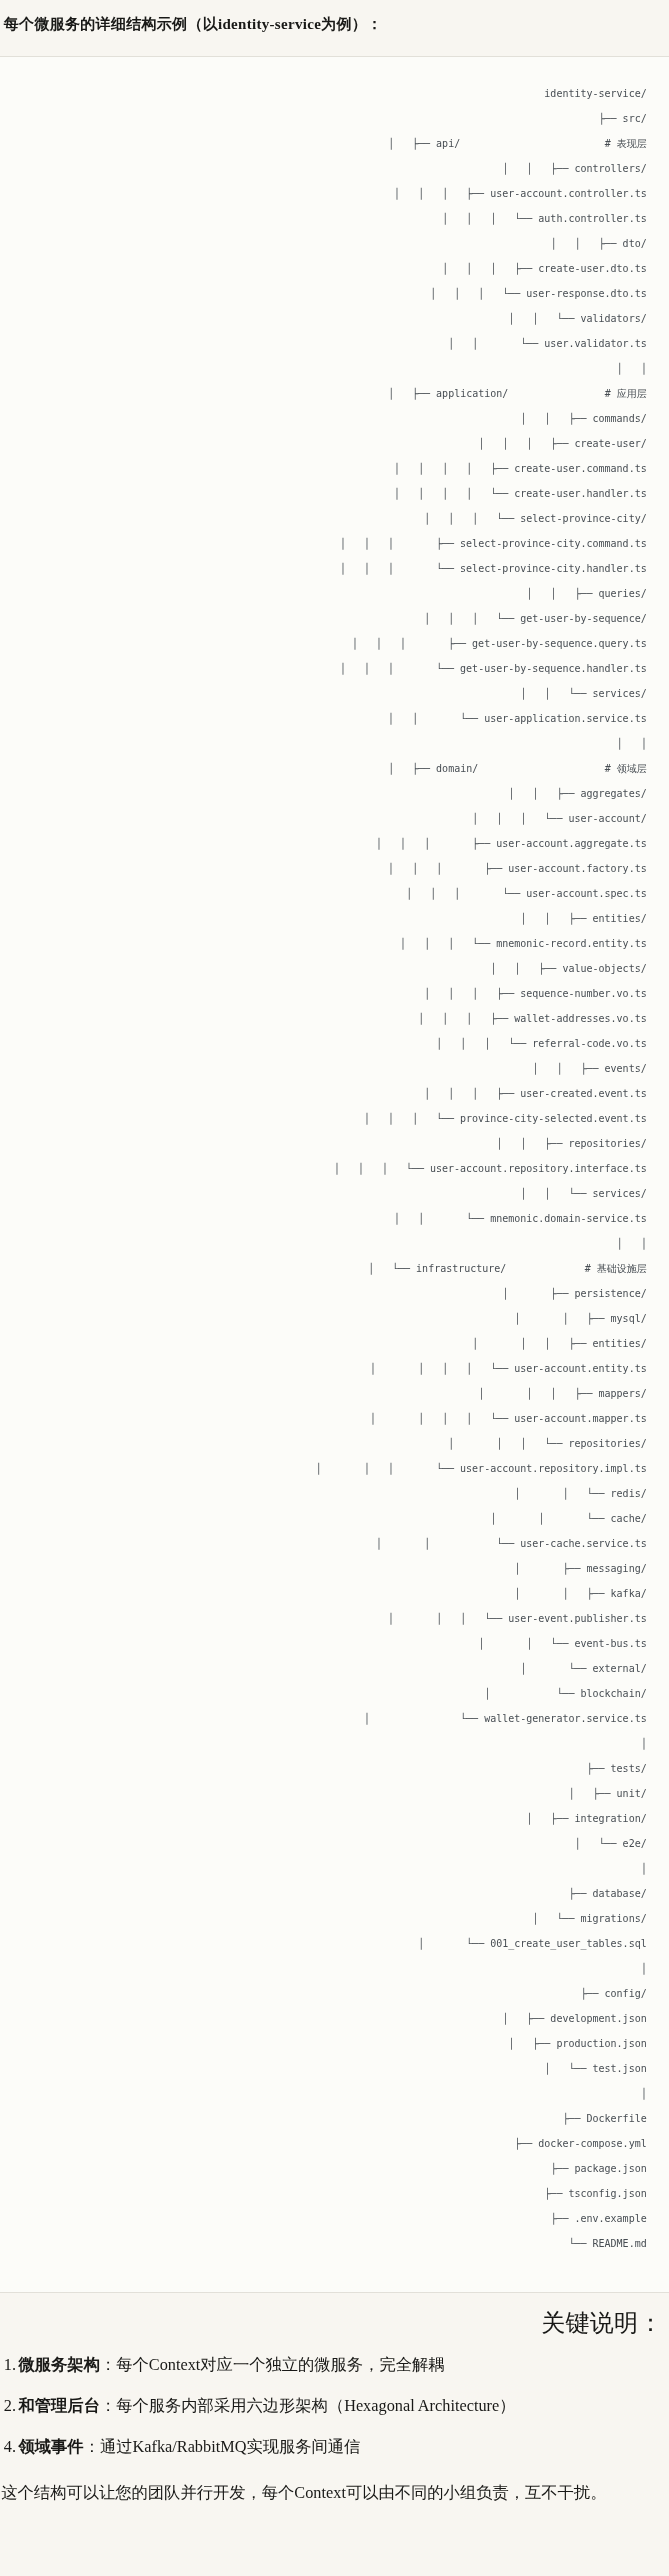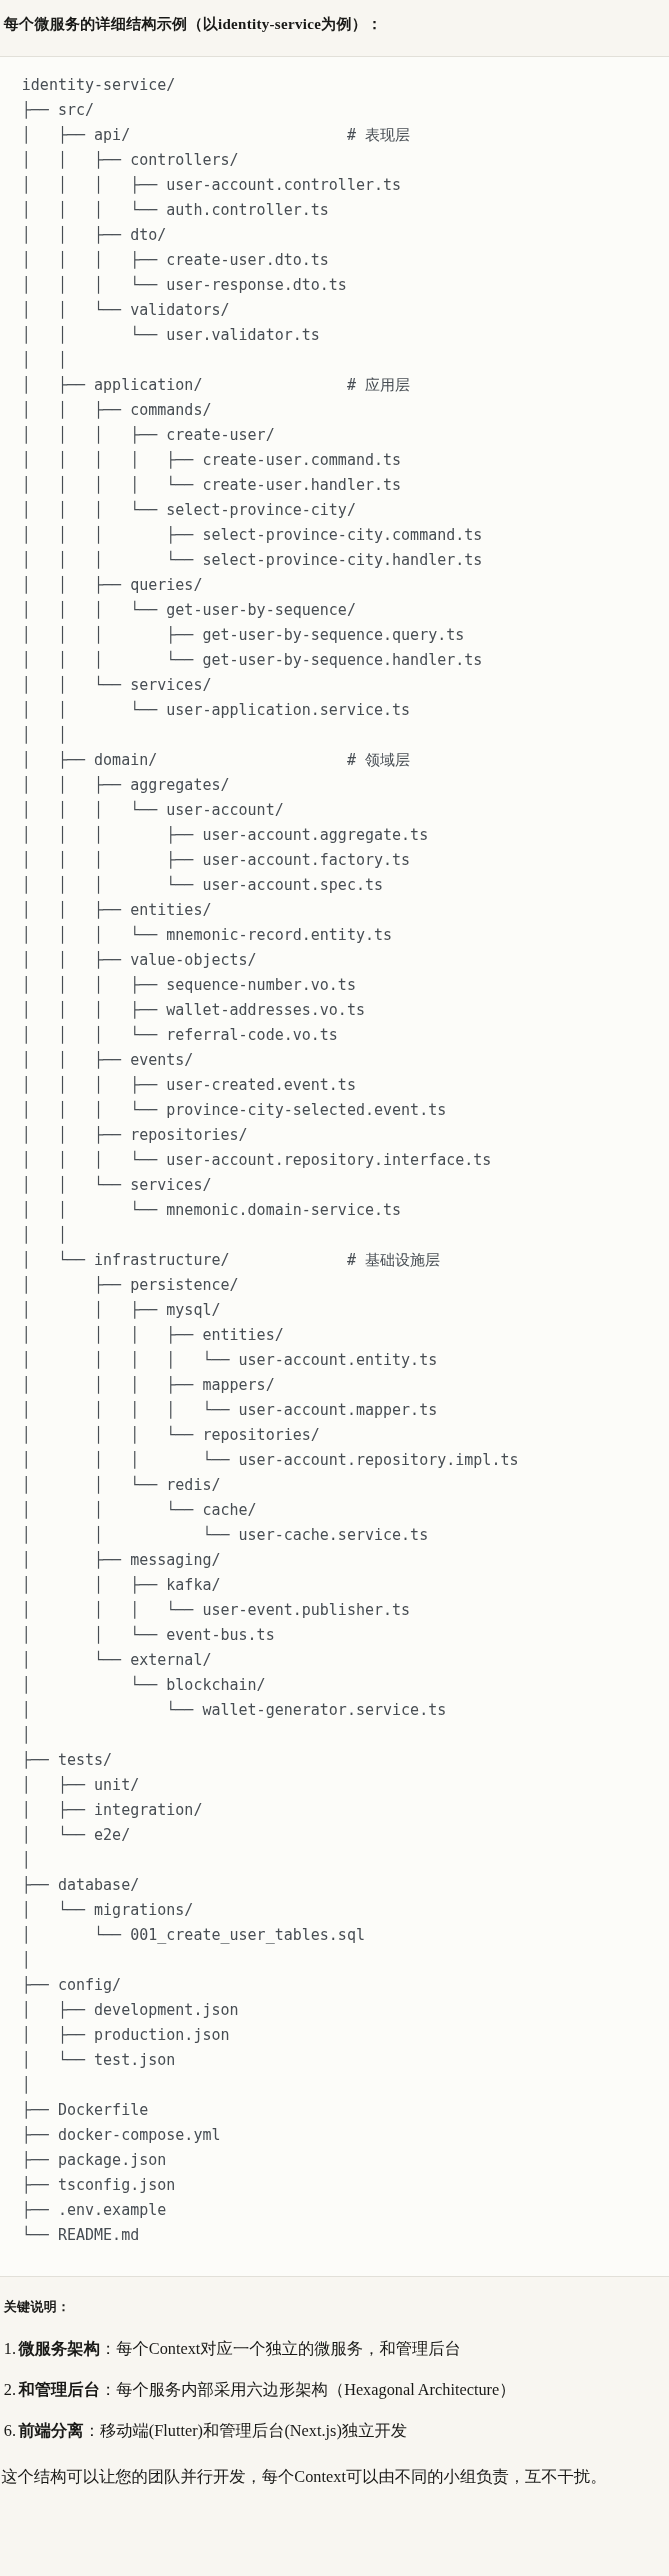--- a/index.html
+++ b/index.html
@@ -21,34 +21,36 @@
     letter-spacing: 0.3px;
   }
   .codeblock {
     background: #fcfcf9;
     border-top: 0.6px solid #e2e0d9;
     border-bottom: 0.6px solid #e2e0d9;
     padding: 7.5px 6.3px 20px 13.8px;
     overflow: hidden;
   }
   pre.tree {
-    margin: 8px;
+    margin: 16px;
     font-family: "DejaVu Sans Mono", monospace;
-    font-size: 15px;
+    font-size: 10px;
     line-height: 25px;
     color: #474d53;
     white-space: pre;
     tab-size: 4;
+    text-align: right;
   }
   .notes-heading {
-    font-size: 13px;
+    font-size: 24px;
     line-height: 22.5px;
-    font-weight: bold;
+    font-weight: normal;
     margin: 19px 6.3px 0 3.8px;
     letter-spacing: 0.3px;
+    text-align: right;
   }
   .notes-list {
     margin: 0;
     padding: 0;
   }
   .note-item {
     font-size: 16.3px;
     line-height: 21px;
     margin: 20px 6.3px 0 3.8px;
   }
@@ -156,24 +158,24 @@
 ├── package.json
 ├── tsconfig.json
 ├── .env.example
 └── README.md</pre>
 </div>
 
 <h2 class="notes-heading">关键说明：</h2>
 
 <div class="notes-list">
   <div class="note-item">
-    <span class="num">1.</span><span class="term">微服务架构</span><span class="txt">：每个Context对应一个独立的微服务，和管理后台</span>
+    <span class="num">1.</span><span class="term">微服务架构</span><span class="txt">：每个Context对应一个独立的微服务，完全解耦</span>
   </div>
   <div class="note-item">
     <span class="num">2.</span><span class="term">和管理后台</span><span class="txt">：每个服务内部采用六边形架构（Hexagonal Architecture）</span>
   </div>
   <div class="note-item">
-    <span class="num">6.</span><span class="term">前端分离</span><span class="txt">：移动端(Flutter)和管理后台(Next.js)独立开发</span>
+    <span class="num">4.</span><span class="term">领域事件</span><span class="txt">：通过Kafka/RabbitMQ实现服务间通信</span>
   </div>
 </div>
 
 <p class="closing">这个结构可以让您的团队并行开发，每个Context可以由不同的小组负责，互不干扰。</p>
 
 
 </body></html>

